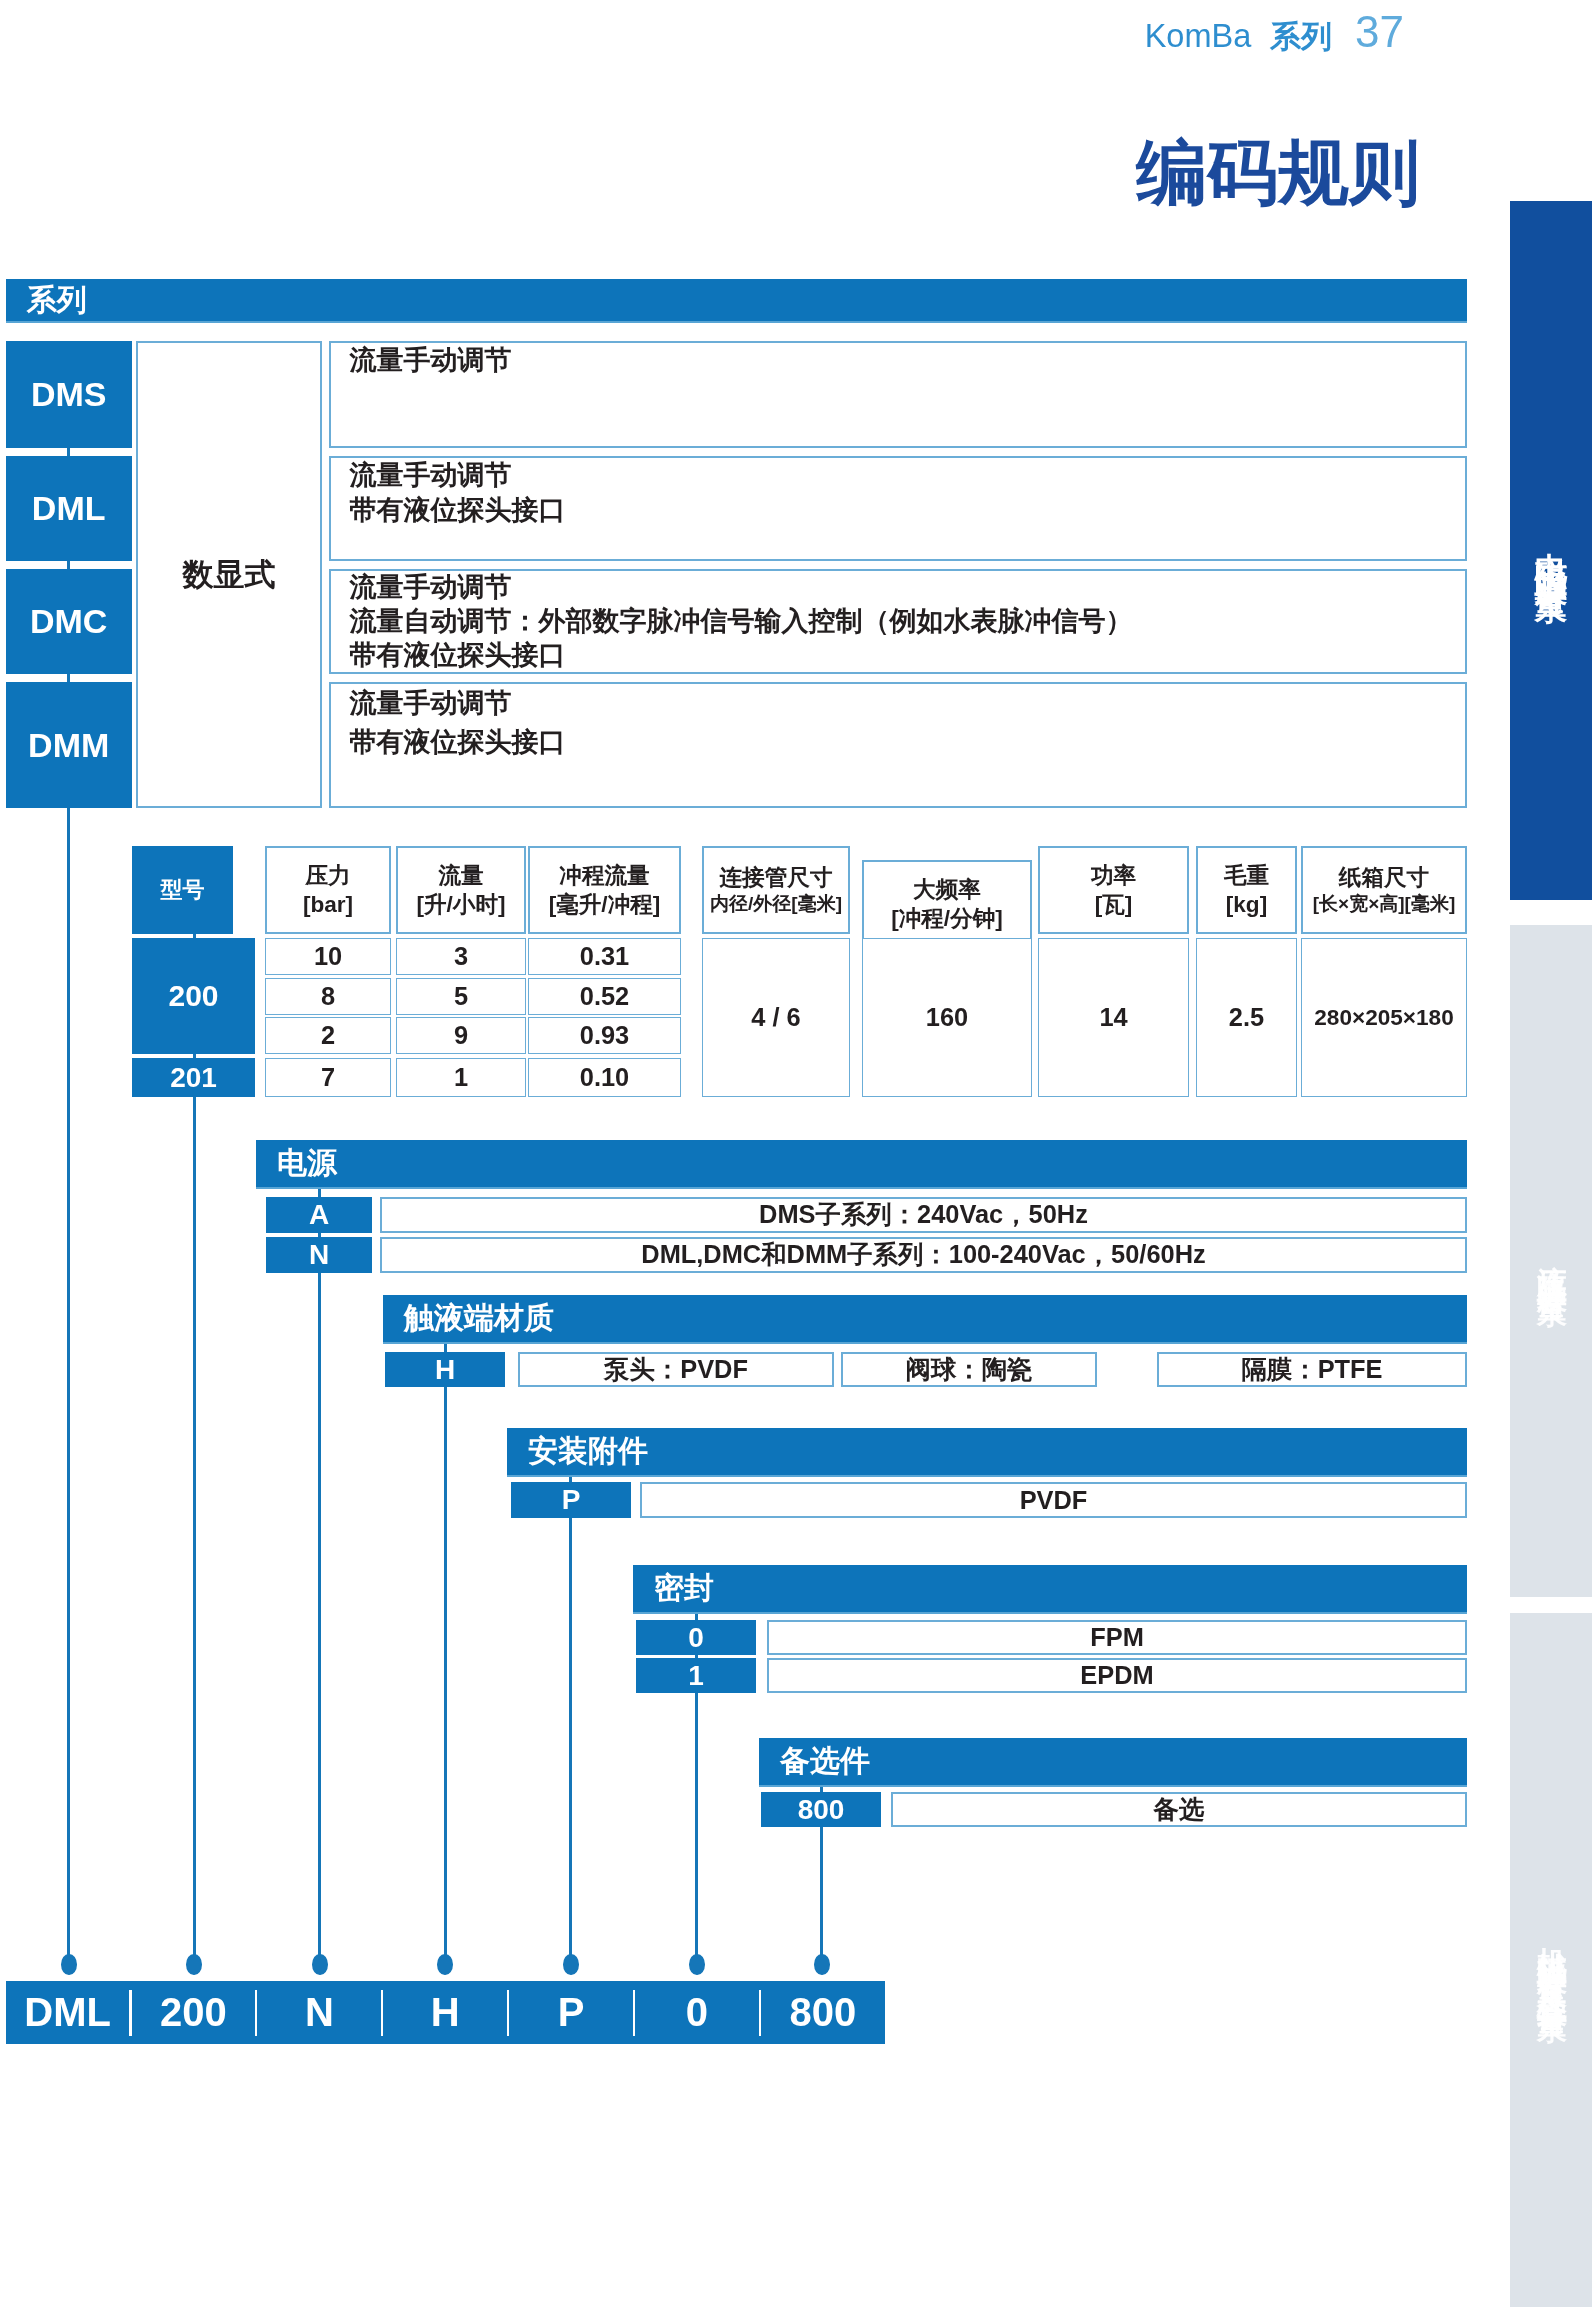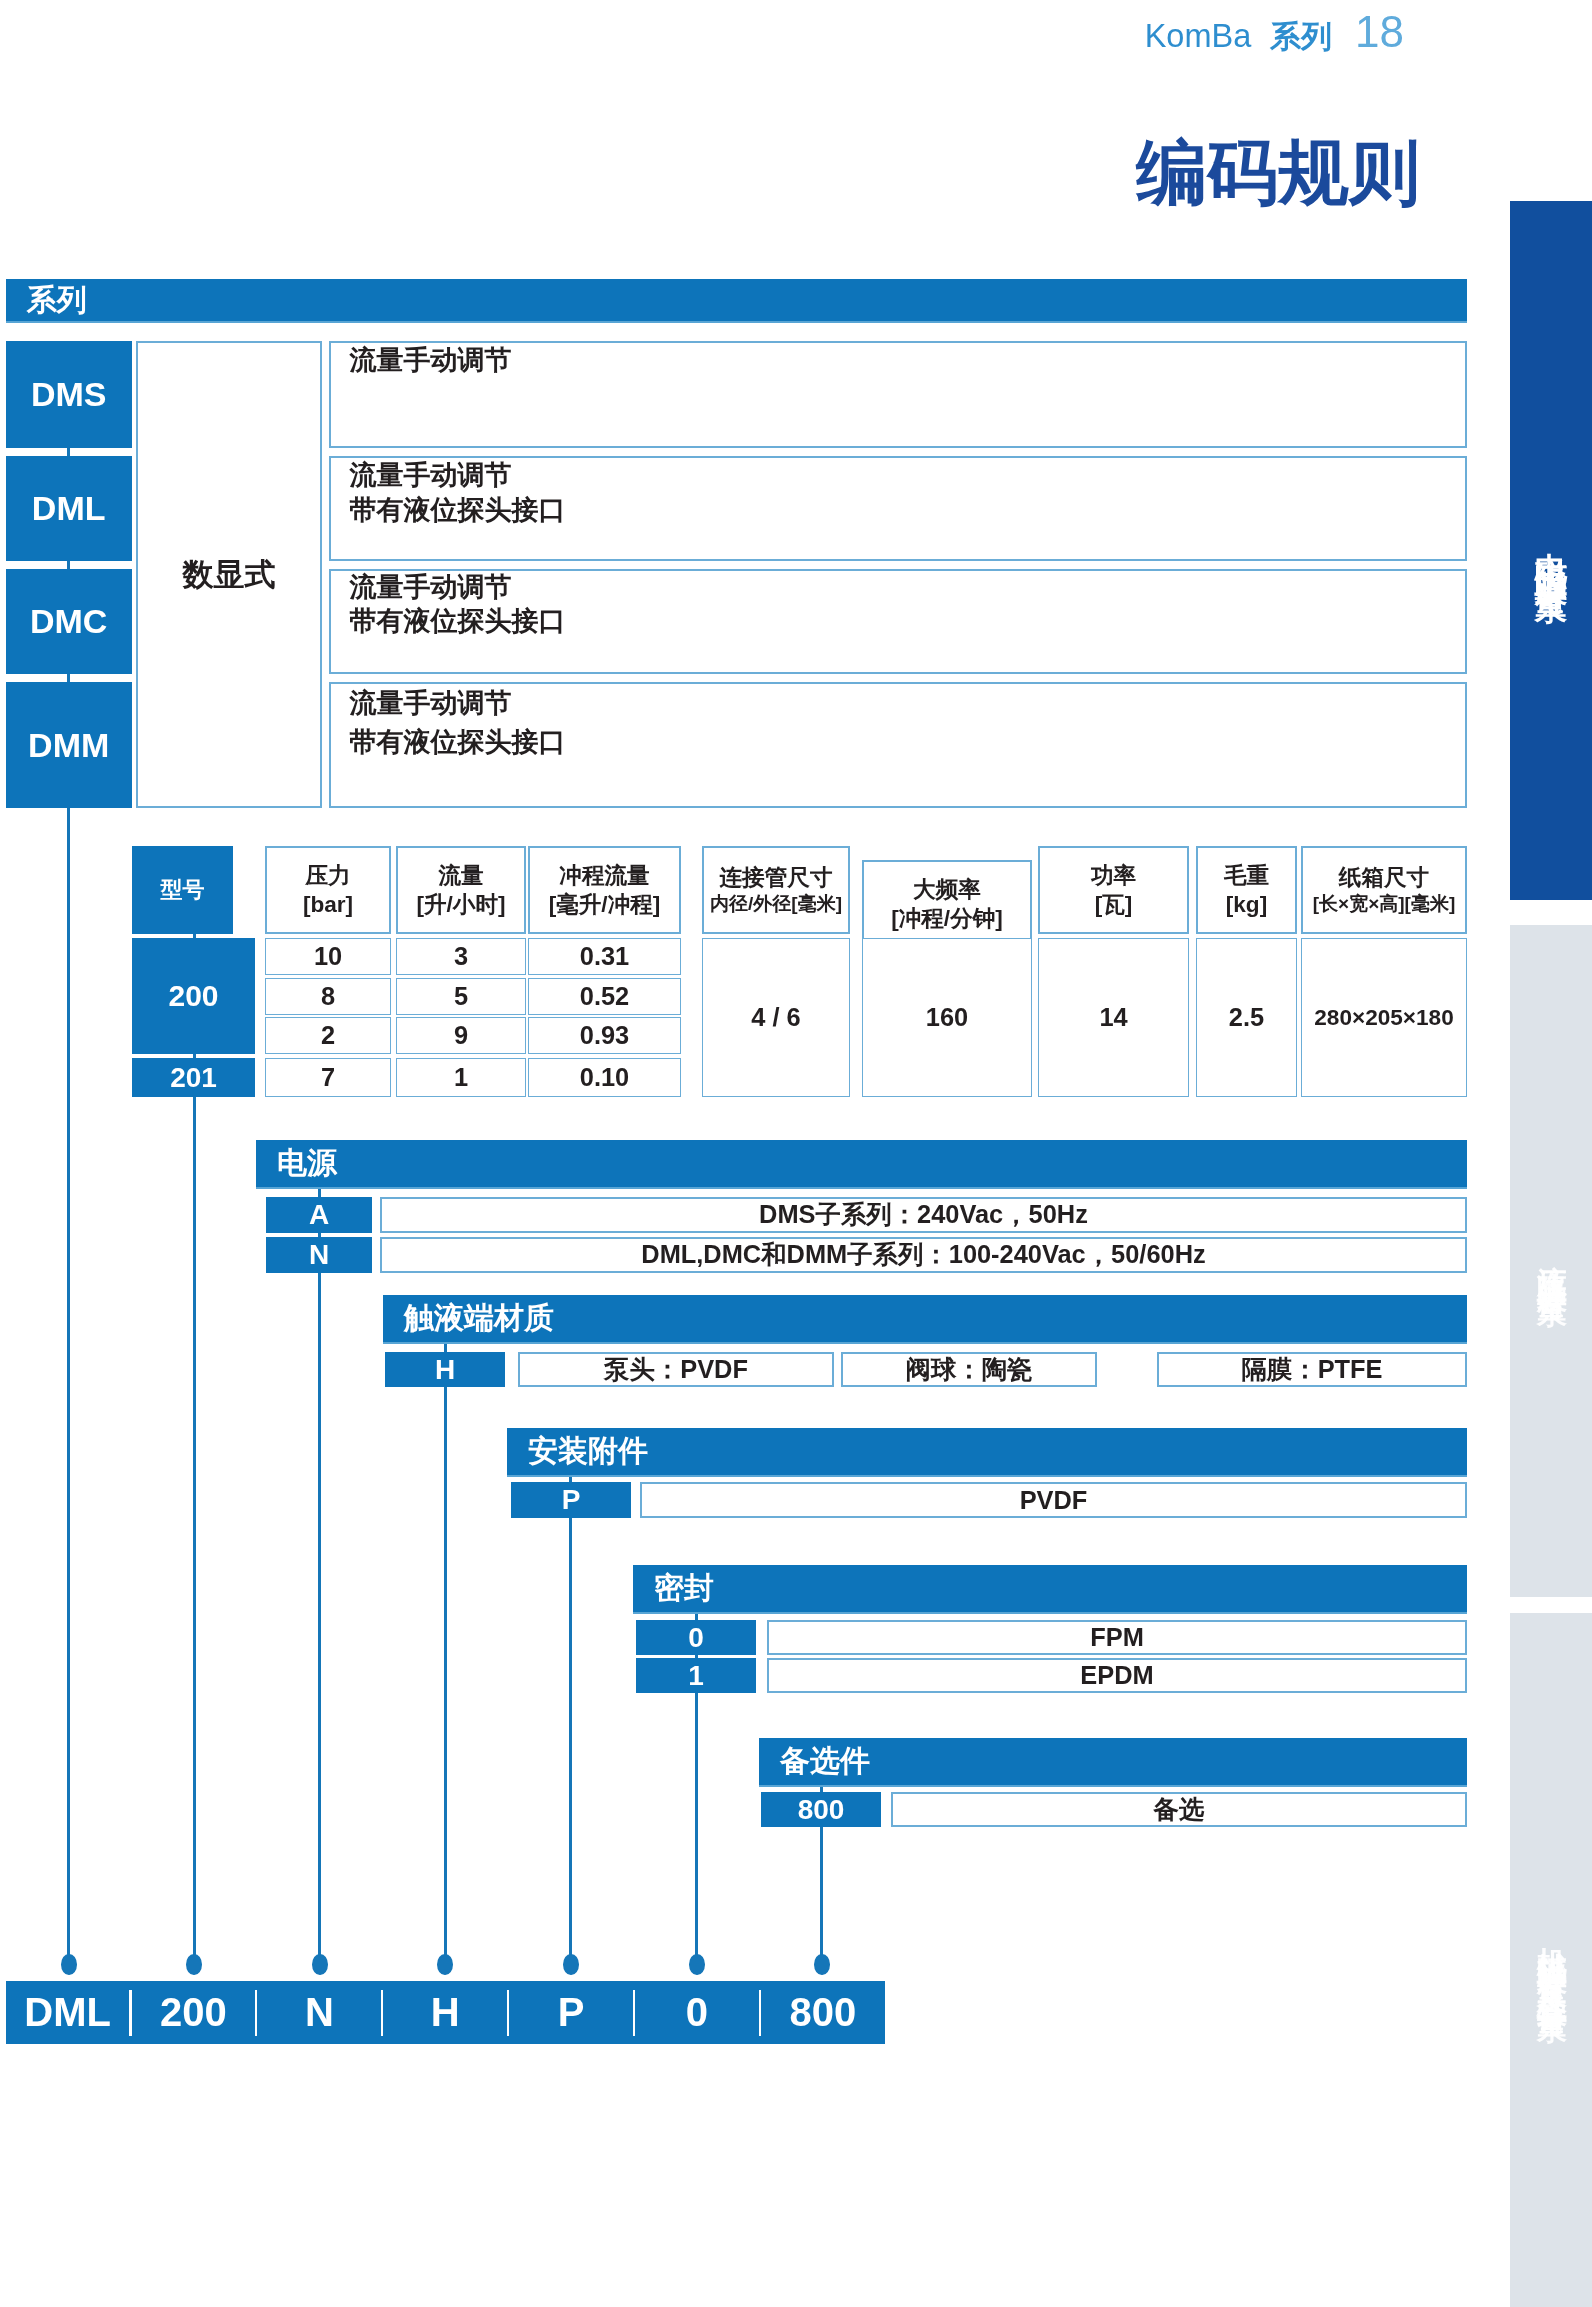--- a/index.html
+++ b/index.html
@@ -31,21 +31,21 @@
   .graybar{position:absolute;left:1510px;width:83px;background:#dde3e9;
            display:flex;align-items:center;justify-content:center;}
   .graybar .vtext{color:rgba(255,255,255,0.92);font-size:30px;letter-spacing:5.7px;}
 </style>
 </head>
 <body>
 
 <div class="abs" style="left:0;top:7px;width:1404px;text-align:right;white-space:nowrap;">
   <span style="font-size:32.5px;color:#2e8ecf;">KomBa</span>
   <span style="font-size:31px;color:#2e8ecf;margin-left:15.5px;font-weight:bold;">系列</span>
-  <span style="font-size:44px;color:#5fabdc;margin-left:20px;">18</span>
+  <span style="font-size:44px;color:#5fabdc;margin-left:20px;">37</span>
 </div>
 
 <div class="abs" style="left:0;top:126px;width:1420px;text-align:right;font-size:71px;font-weight:bold;color:#1b4a9c;">编码规则</div>
 
 <div class="abs" style="left:1510px;top:201px;width:83px;height:699px;background:#114f9e;display:flex;align-items:center;justify-content:center;">
   <span class="vtext" style="color:#ffffff;font-size:32.5px;">电磁隔膜计量泵</span>
 </div>
 <div class="graybar" style="top:925px;height:672px;">
   <span class="vtext">液压隔膜计量泵</span>
 </div>
@@ -84,20 +84,21 @@
 
 <div class="descbox" style="left:329px;top:341px;width:1138px;height:107px;">
   <div>流量手动调节</div>
 </div>
 <div class="descbox" style="left:329px;top:456px;width:1138px;height:105px;">
   <div>流量手动调节</div>
   <div>带有液位探头接口</div>
 </div>
 <div class="descbox" style="left:329px;top:569px;width:1138px;height:105px;line-height:1.25;">
   <div>流量手动调节</div>
+  <div>流量自动调节：外部数字脉冲信号输入控制（例如水表脉冲信号）</div>
   <div>带有液位探头接口</div>
 </div>
 <div class="descbox" style="left:329px;top:682px;width:1138px;height:126px;line-height:1.45;">
   <div>流量手动调节</div>
   <div>带有液位探头接口</div>
 </div>
 
 <div class="bluebox" style="left:132px;top:846px;width:101px;height:88px;font-size:22px;">
   <span>型号</span>
 </div>

